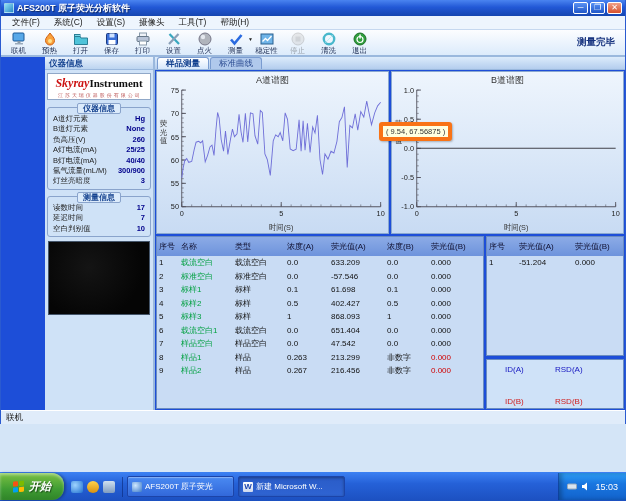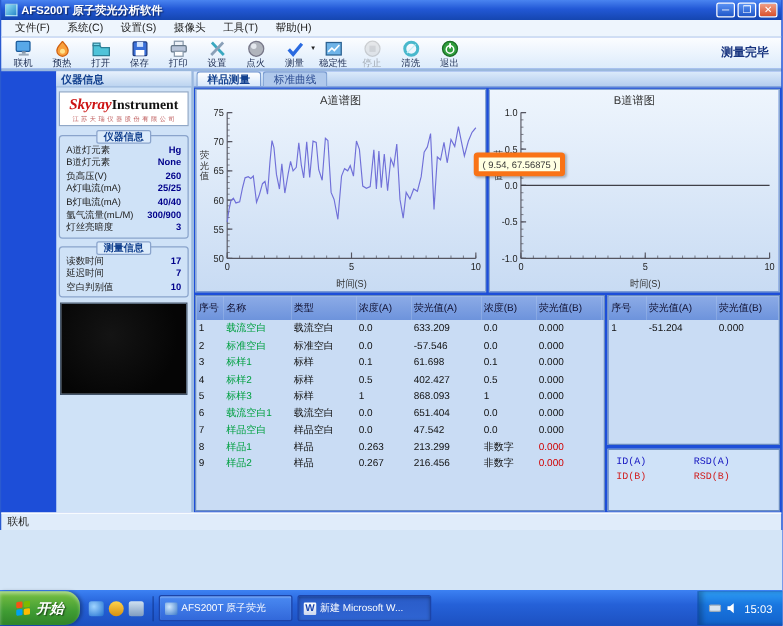--- a/index.html
+++ b/index.html
@@ -58,24 +58,24 @@
   .tables { flex:1 1 auto; display:flex; padding:1px; gap:2px; min-height:0; }
   .table-left { flex:1 1 auto; border:1px solid #6a8cc0; background:#c9dcf4; overflow:hidden; }
   table { border-collapse:collapse; width:100%; table-layout:fixed; }
   th { background:linear-gradient(#8cabe6,#6d93dc); font-size:8px; color:#101030; text-align:left; padding:4px 2px; font-weight:normal; height:13px; white-space:nowrap; overflow:hidden; }
   td { font-size:8px; color:#111; padding:0 2px; height:13.5px; white-space:nowrap; overflow:hidden; }
   .name-green { color:#00a040; }
   .red { color:#d00000; }
 
   .right-col { width:138px; flex:0 0 auto; display:flex; flex-direction:column; gap:3px; min-height:0; }
   .table-right { flex:1 1 auto; border:1px solid #6a8cc0; background:#c9dcf4; overflow:hidden; }
-  .stats-panel { height:50px; flex:0 0 auto; border:1px solid #6a8cc0; background:#cfe2f8; padding:5px 6px;font-family:Liberation Mono, monospace; }
+  .stats-panel { height:50px; flex:0 0 auto; border:1px solid #6a8cc0; background:#cfe2f8; padding:5px 18px; }
   .stats-grid { display:grid; grid-template-columns:1fr 1fr; row-gap:3px; font-size:8px; }
   .stat-blue { color:#1515c0; }
-  .stat-red { color:#d02020; }
+  .stat-red { color:#d02020;margin-top:20px; }
 
   .statusbar { height:14px; background:#e0ecfa; border-top:1px solid #fff; display:flex; align-items:center; padding:0 5px; font-size:8.5px; color:#222; flex:0 0 auto; }
 
   
   .taskbar { position:absolute; left:0; bottom:0; width:626px; height:29px; background:linear-gradient(#3c81f3,#2561d8 40%,#1c50c0); display:flex; align-items:center; }
   .start-btn { height:27px; width:64px; background:linear-gradient(#7bc143,#3f9c33 60%,#2f8428); border-radius:0 12px 12px 0; display:flex; align-items:center; justify-content:center; gap:3px; color:#fff; font-weight:bold; font-size:11px; font-style:italic; box-shadow:inset 0 2px 3px rgba(255,255,255,.4), 2px 0 3px rgba(0,0,0,.3); text-shadow:1px 1px 1px rgba(0,0,0,.5); flex:0 0 auto; }
   .winflag { width:13px; height:12px; display:grid; grid-template-columns:5px 5px; grid-template-rows:5px 5px; gap:1px; transform:skewY(-6deg); }
   .winflag span { border-radius:1px; display:block; }
   .quicklaunch { display:flex; gap:4px; padding:0 7px; align-items:center; height:20px; border-right:1px solid rgba(10,40,120,.6); flex:0 0 auto; }
   .ql-icon { width:12px; height:12px; border-radius:2px; }

